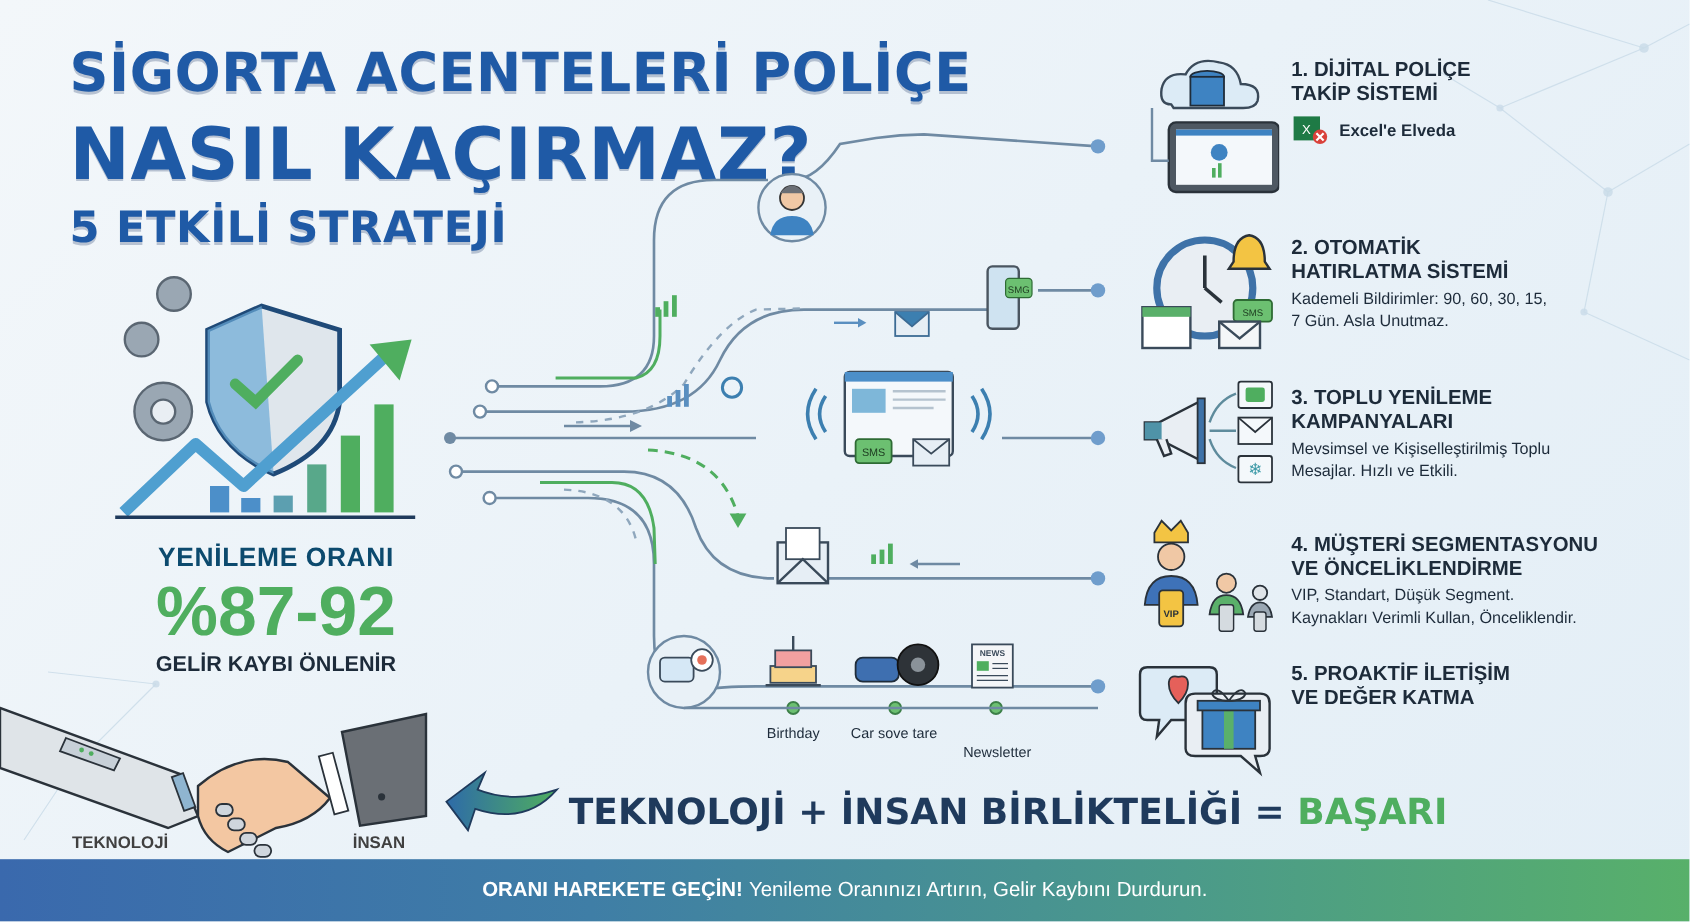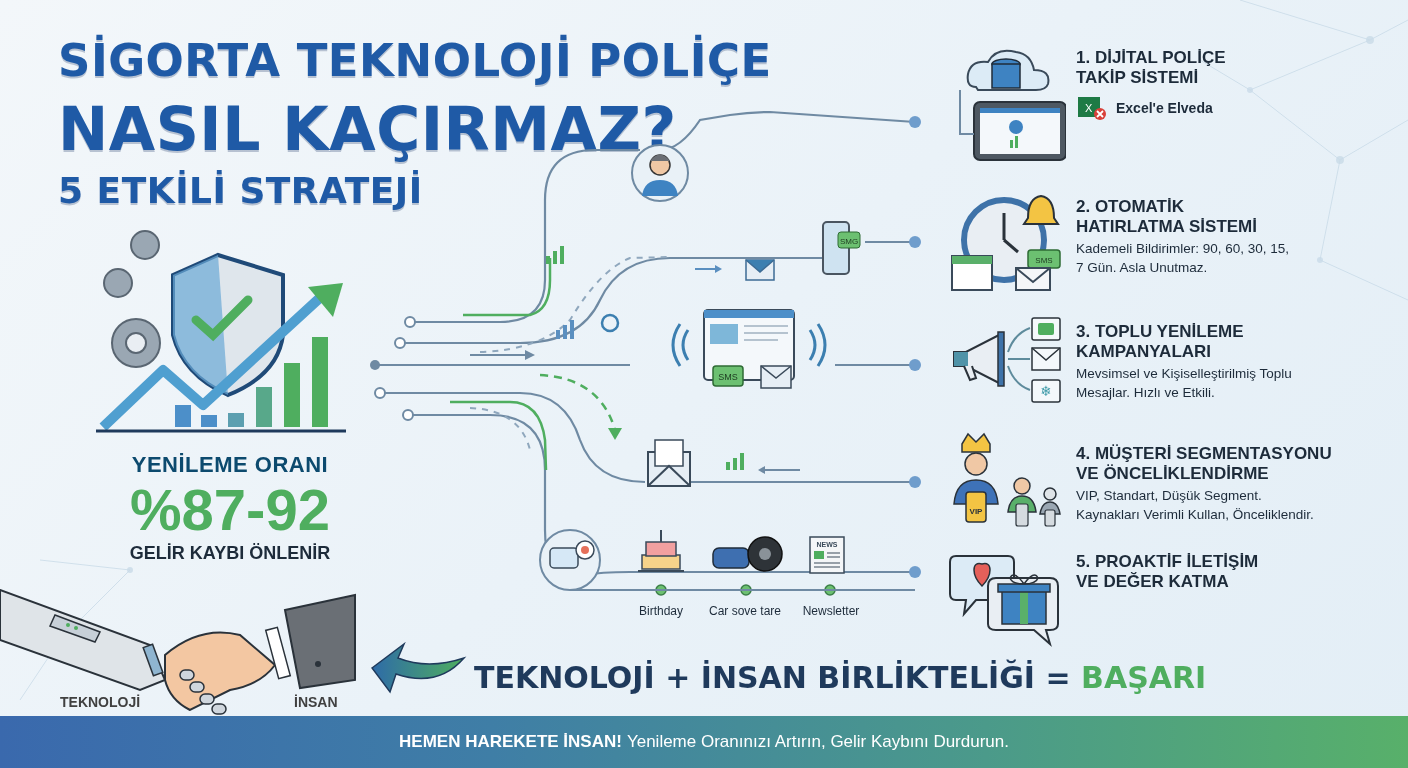--- a/index.html
+++ b/index.html
@@ -85,21 +85,21 @@
     <circle cx="1370" cy="40" r="4"></circle>
       <circle cx="1250" cy="90" r="3"></circle>
     <circle cx="1340" cy="160" r="4"></circle>
       <circle cx="1320" cy="260" r="3"></circle>
     <circle cx="60" cy="640" r="4"></circle>
       <circle cx="130" cy="570" r="3"></circle>
   </g>
 </svg>
 
 <div class="abs title">
-  <div class="title-line t1">SİGORTA TEKNOLOJİ POLİÇE</div>
+  <div class="title-line t1">SİGORTA ACENTELERİ POLİÇE</div>
   <div class="title-line t2">NASIL KAÇIRMAZ?</div>
   <div class="title-line t3">5 ETKİLİ STRATEJİ</div>
 </div>
 
 <svg class="abs hero" viewBox="0 0 280 220">
   <g fill="#9aa7b3" stroke="#5a6672" stroke-width="2">
     <circle cx="57" cy="20" r="14"></circle>
       <circle cx="30" cy="58" r="14"></circle>
     <circle cx="48" cy="118" r="24"></circle>
       <circle cx="48" cy="118" r="10" fill="#e9eef3"></circle>
@@ -275,21 +275,21 @@
   <g fill="#6cc071" stroke="#3c7f48" stroke-width="1.5">
     <circle cx="291" cy="480" r="5"></circle>
       <circle cx="376" cy="480" r="5"></circle>
       <circle cx="460" cy="480" r="5"></circle>
   </g>
   <path d="M200 480 L545 480" stroke="#6f8aa3" stroke-width="2" fill="none"></path>
 </svg>
 
 <div class="channel-label" style="left:606px;top:604px;">Birthday</div>
 <div class="channel-label" style="left:690px;top:604px;">Car sove tare</div>
-<div class="channel-label" style="left:776px;top:604px;">Newsletter</div>
+<div class="channel-label" style="left:776px;top:620px;">Newsletter</div>
 
 <div class="abs strategy" style="top:42px;height:130px;">
   <svg class="s-icon" width="120" height="125" viewBox="0 0 120 125">
     <path d="M30 45 Q20 45 22 32 Q25 18 42 20 Q50 5 70 10 Q85 12 88 28 Q105 28 102 42 Q100 48 90 48 L32 48 Z" fill="#dcebf6" stroke="#3a4a5a" stroke-width="2"></path>
     <ellipse cx="60" cy="22" rx="14" ry="5" fill="#3e83c2" stroke="#1f2c3a" stroke-width="1.5"></ellipse>
     <rect x="46" y="22" width="28" height="24" fill="#3e83c2" stroke="#1f2c3a" stroke-width="1.5"></rect>
     <rect x="28" y="60" width="92" height="58" rx="6" fill="#4e5862" stroke="#2a323a" stroke-width="2"></rect>
     <rect x="34" y="66" width="80" height="46" fill="#f4f8fb"></rect>
     <rect x="34" y="66" width="80" height="5" fill="#3e83c2"></rect>
     <circle cx="70" cy="85" r="7" fill="#3e83c2"></circle>
@@ -431,15 +431,15 @@
     </linearGradient>
   </defs>
   <path d="M4 28 L36 4 L30 18 Q60 30 96 18 Q70 48 28 34 L22 52 Z" fill="url(#arrowGrad)" stroke="#1f3a5c" stroke-width="1.5"></path>
 </svg>
 
 <div class="abs slogan">
   <span>TEKNOLOJİ + İNSAN BİRLİKTELİĞİ = </span><span class="ok">BAŞARI</span>
 </div>
 
 <div class="abs footer">
-  <b>HEMEN HAREKETE İNSAN!</b>
+  <b>ORANI HAREKETE GEÇİN!</b>
   <span>Yenileme Oranınızı Artırın, Gelir Kaybını Durdurun.</span>
 </div>
 
 </body></html>

